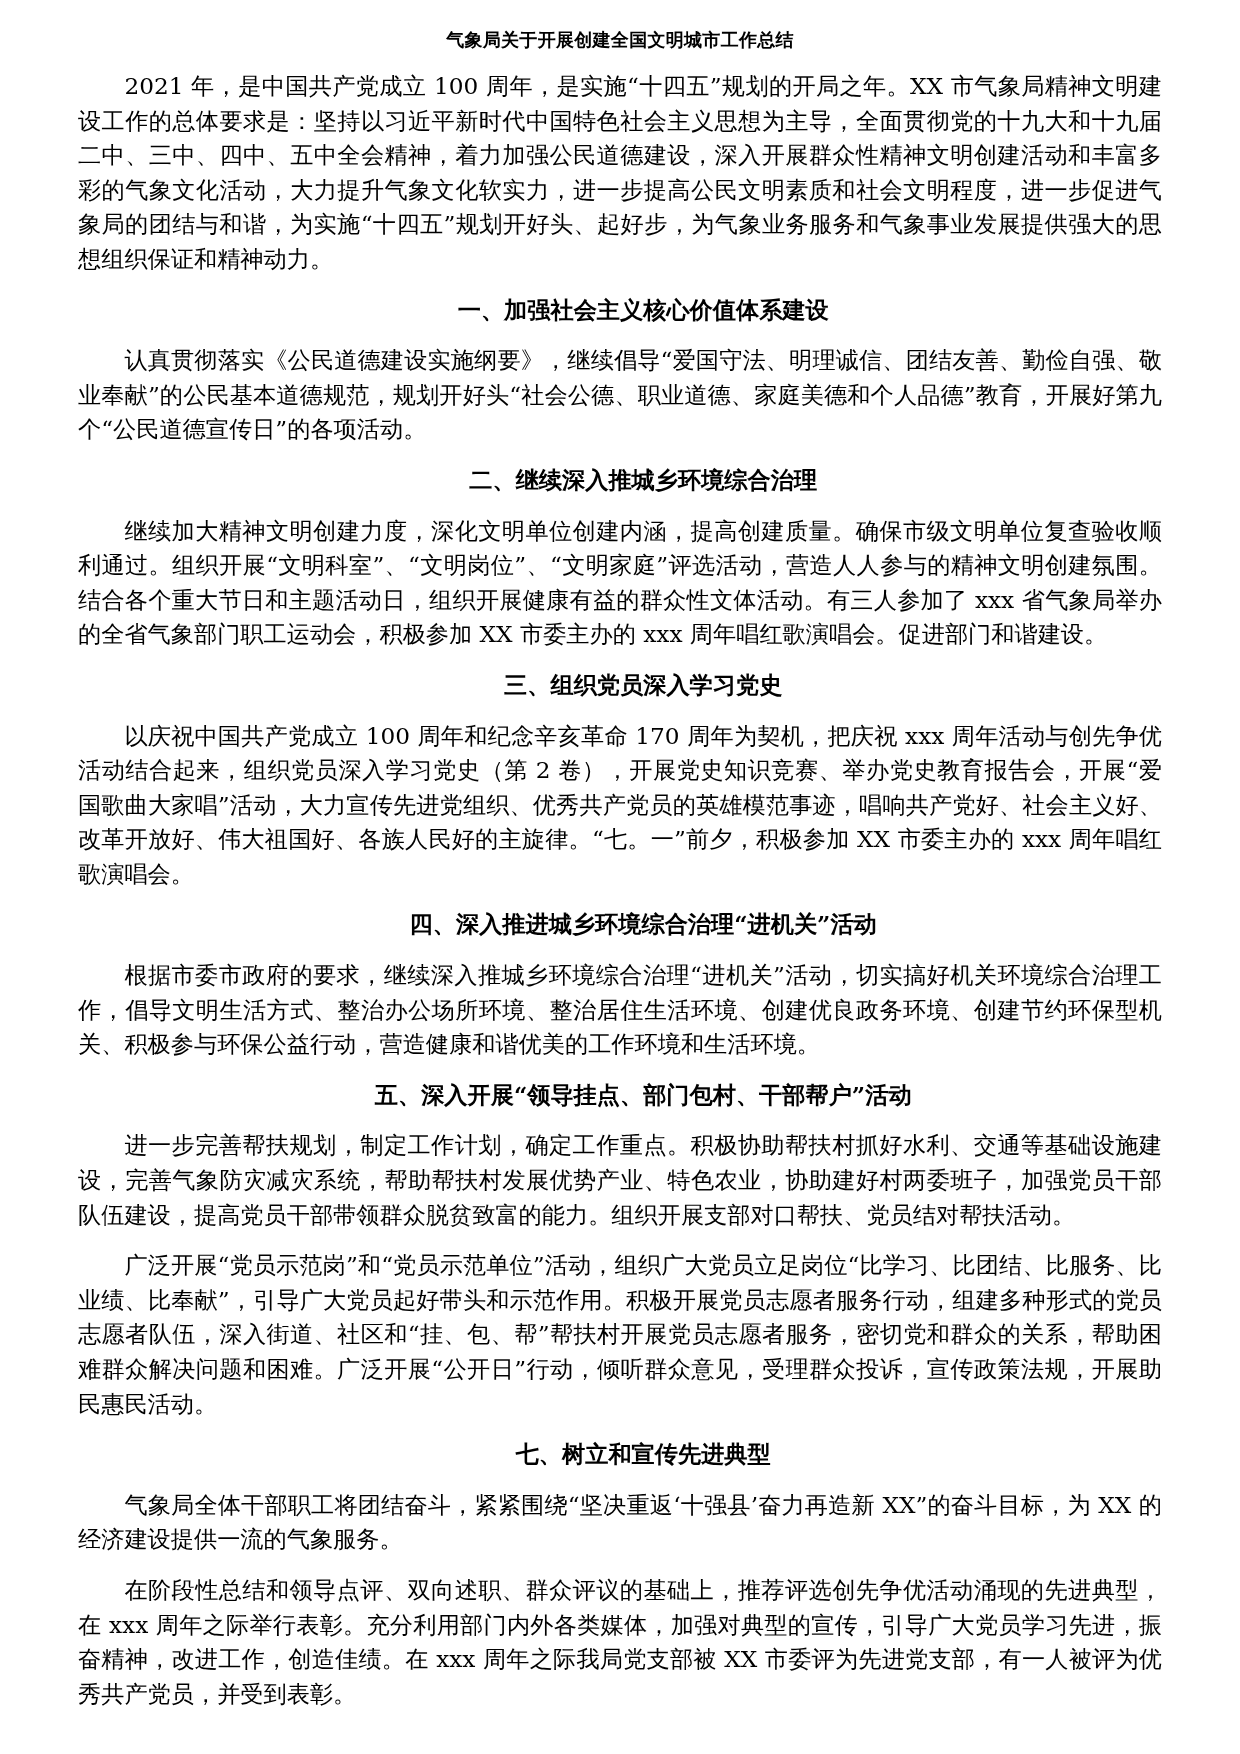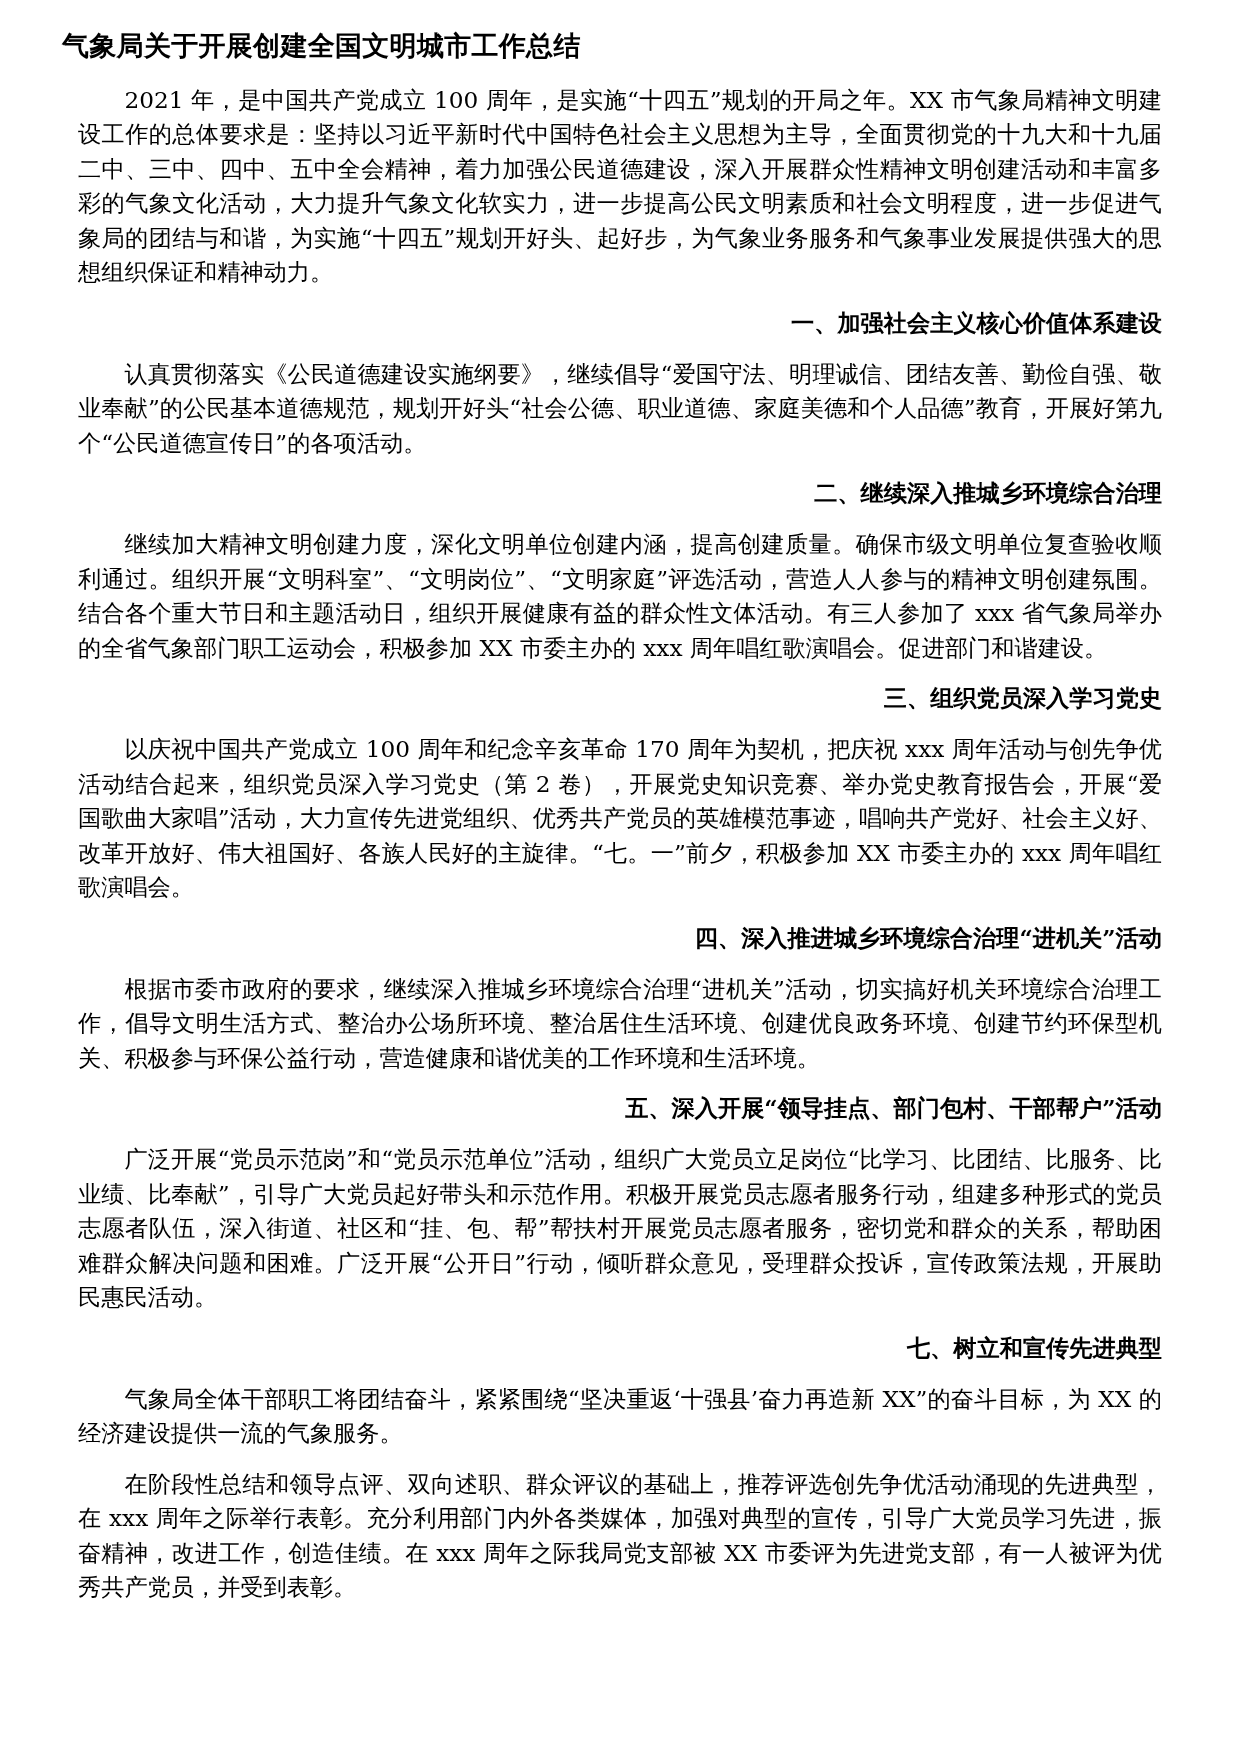--- a/index.html
+++ b/index.html
@@ -12,62 +12,63 @@
     height: 1754px;
     background: #ffffff;
     box-sizing: border-box;
     padding: 26px 62px 0 62px;
     position: relative;
     overflow: hidden;
     font-family: "DejaVu Serif", "Liberation Serif", serif;
     color: #000000;
   }
   .doc-title {
-    text-align: left;
+    text-align: center;
     font-weight: bold;
-    font-size: 27px;
+    font-size: 18px;
     line-height: 1.5;
     letter-spacing: 0.3px;
     margin: 0 0 14px 0;
     font-family: "DejaVu Serif", "Liberation Serif", serif;
   }
   .body-para {
     font-size: 23.2px;
     line-height: 34.6px;
     text-align: justify;
     text-justify: inter-ideograph;
     text-indent: 2em;
     margin: 16px;
     letter-spacing: 0px;
     word-break: break-all;
   }
   .section-heading {
     font-size: 23.2px;
     line-height: 34.6px;
     font-weight: bold;
     text-indent: 2em;
-    margin: 16px;
+    margin: 4px;
     letter-spacing: 0px;
-    text-align: right;
+    text-align: center;
   }
 </style>
 </head>
 <body>
 
 <div class="page">
   <h1 class="doc-title">气象局关于开展创建全国文明城市工作总结</h1>
   <div id="doc-body">
       <p class="body-para">2021 年，是中国共产党成立 100 周年，是实施“十四五”规划的开局之年。XX 市气象局精神文明建设工作的总体要求是：坚持以习近平新时代中国特色社会主义思想为主导，全面贯彻党的十九大和十九届二中、三中、四中、五中全会精神，着力加强公民道德建设，深入开展群众性精神文明创建活动和丰富多彩的气象文化活动，大力提升气象文化软实力，进一步提高公民文明素质和社会文明程度，进一步促进气象局的团结与和谐，为实施“十四五”规划开好头、起好步，为气象业务服务和气象事业发展提供强大的思想组织保证和精神动力。</p>
       <p class="section-heading">一、加强社会主义核心价值体系建设</p>
       <p class="body-para">认真贯彻落实《公民道德建设实施纲要》，继续倡导“爱国守法、明理诚信、团结友善、勤俭自强、敬业奉献”的公民基本道德规范，规划开好头“社会公德、职业道德、家庭美德和个人品德”教育，开展好第九个“公民道德宣传日”的各项活动。</p>
       <p class="section-heading">二、继续深入推城乡环境综合治理</p>
       <p class="body-para">继续加大精神文明创建力度，深化文明单位创建内涵，提高创建质量。确保市级文明单位复查验收顺利通过。组织开展“文明科室”、“文明岗位”、“文明家庭”评选活动，营造人人参与的精神文明创建氛围。结合各个重大节日和主题活动日，组织开展健康有益的群众性文体活动。有三人参加了 xxx 省气象局举办的全省气象部门职工运动会，积极参加 XX 市委主办的 xxx 周年唱红歌演唱会。促进部门和谐建设。</p>
       <p class="section-heading">三、组织党员深入学习党史</p>
       <p class="body-para">以庆祝中国共产党成立 100 周年和纪念辛亥革命 170 周年为契机，把庆祝 xxx 周年活动与创先争优活动结合起来，组织党员深入学习党史（第 2 卷），开展党史知识竞赛、举办党史教育报告会，开展“爱国歌曲大家唱”活动，大力宣传先进党组织、优秀共产党员的英雄模范事迹，唱响共产党好、社会主义好、改革开放好、伟大祖国好、各族人民好的主旋律。“七。一”前夕，积极参加 XX 市委主办的 xxx 周年唱红歌演唱会。</p>
       <p class="section-heading">四、深入推进城乡环境综合治理“进机关”活动</p>
       <p class="body-para">根据市委市政府的要求，继续深入推城乡环境综合治理“进机关”活动，切实搞好机关环境综合治理工作，倡导文明生活方式、整治办公场所环境、整治居住生活环境、创建优良政务环境、创建节约环保型机关、积极参与环保公益行动，营造健康和谐优美的工作环境和生活环境。</p>
       <p class="section-heading">五、深入开展“领导挂点、部门包村、干部帮户”活动</p>
+      <p class="body-para">进一步完善帮扶规划，制定工作计划，确定工作重点。积极协助帮扶村抓好水利、交通等基础设施建设，完善气象防灾减灾系统，帮助帮扶村发展优势产业、特色农业，协助建好村两委班子，加强党员干部队伍建设，提高党员干部带领群众脱贫致富的能力。组织开展支部对口帮扶、党员结对帮扶活动。</p>
       <p class="body-para">广泛开展“党员示范岗”和“党员示范单位”活动，组织广大党员立足岗位“比学习、比团结、比服务、比业绩、比奉献”，引导广大党员起好带头和示范作用。积极开展党员志愿者服务行动，组建多种形式的党员志愿者队伍，深入街道、社区和“挂、包、帮”帮扶村开展党员志愿者服务，密切党和群众的关系，帮助困难群众解决问题和困难。广泛开展“公开日”行动，倾听群众意见，受理群众投诉，宣传政策法规，开展助民惠民活动。</p>
       <p class="section-heading">七、树立和宣传先进典型</p>
       <p class="body-para">气象局全体干部职工将团结奋斗，紧紧围绕“坚决重返‘十强县’奋力再造新 XX”的奋斗目标，为 XX 的经济建设提供一流的气象服务。</p>
       <p class="body-para">在阶段性总结和领导点评、双向述职、群众评议的基础上，推荐评选创先争优活动涌现的先进典型，在 xxx 周年之际举行表彰。充分利用部门内外各类媒体，加强对典型的宣传，引导广大党员学习先进，振奋精神，改进工作，创造佳绩。在 xxx 周年之际我局党支部被 XX 市委评为先进党支部，有一人被评为优秀共产党员，并受到表彰。</p>
     </div>
 </div>
 
 </body></html>

